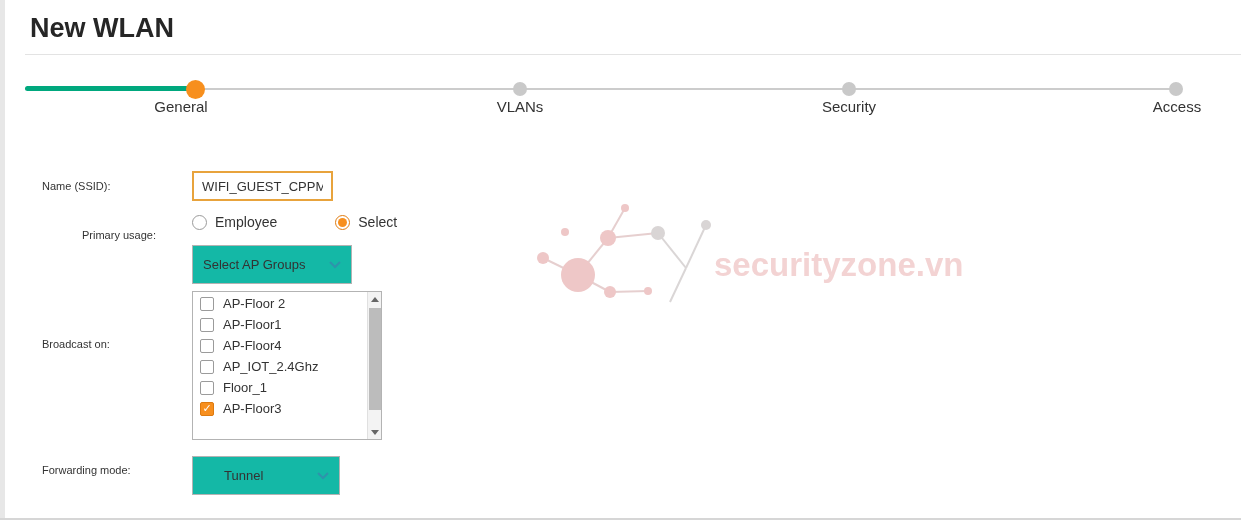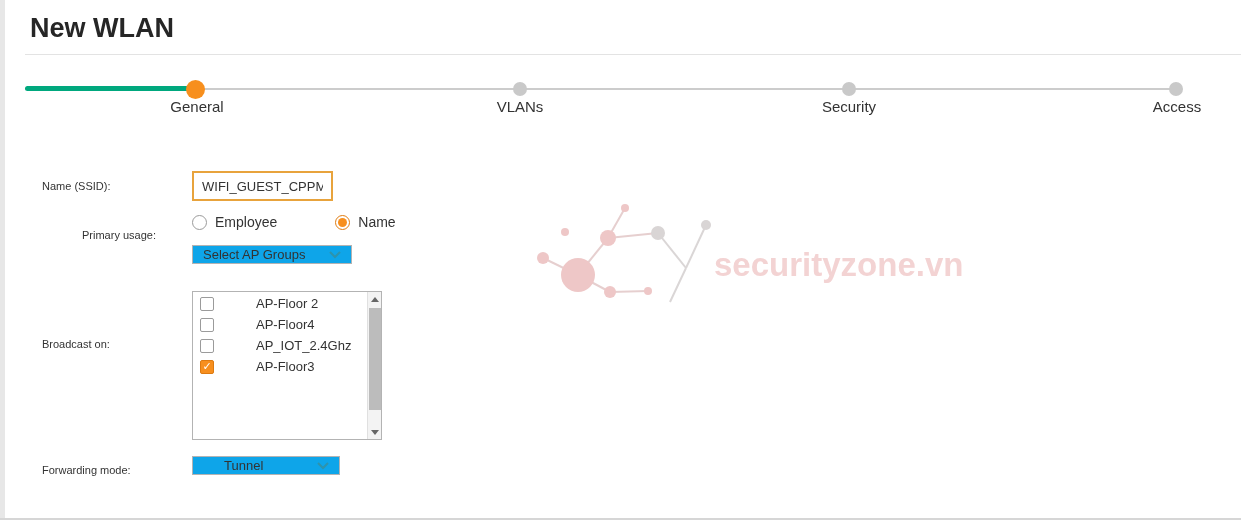--- a/index.html
+++ b/index.html
@@ -25,35 +25,35 @@
 
   .name-input { position:absolute; left:192px; top:171px; width:141px; height:30px; border:2px solid #e8a33c; font-family:"Liberation Sans", sans-serif; font-size:13px; color:#333; padding:0 8px; outline:none; }
 
   .radio-row { position:absolute; left:192px; top:214px; display:flex; align-items:center; }
   .radio-opt { display:flex; align-items:center; cursor:pointer; }
   .radio { width:15px; height:15px; border:1px solid #9b9b9b; border-radius:50%; background:#fff; margin-right:8px; position:relative; }
   .radio.checked { border-color:#e07c12; }
   .radio.checked::after { content:""; position:absolute; left:2px; top:2px; width:9px; height:9px; border-radius:50%; background:#f78f1e; }
   .radio-label { font-size:14px; margin-right:58px; }
 
-  .dropdown { position:absolute; height:19px; border:1px solid #b3b3b3; background:#0ea5e9; display:flex; align-items:center; padding:0 10px; font-size:13px; color:#333; cursor:pointer; }
+  .dropdown { position:absolute; height:39px; border:1px solid #b3b3b3; background:#14b8a6; display:flex; align-items:center; padding:0 10px; font-size:13px; color:#333; cursor:pointer; }
   .dd-apgroups { left:192px; top:245px; width:160px; }
   .dd-forwarding { left:192px; top:456px; width:148px;padding-left:31px; }
   .dropdown .dd-text { flex:1; }
   .chevron-icon { margin-left:8px; display:flex; }
 
   
   .listbox { position:absolute; left:192px; top:291px; width:190px; height:149px; border:1px solid #b3b3b3; background:#fff; }
   .list-items { position:absolute; left:0; top:1px; right:14px; }
   .list-item { height:21px; display:flex; align-items:center; padding-left:7px; cursor:pointer; }
   .checkbox { width:14px; height:14px; border:1px solid #9b9b9b; border-radius:2px; background:#fff; margin-right:9px; display:flex; align-items:center; justify-content:center; flex:none; }
   .checkbox .check { display:none; color:#fff; font-size:11px; line-height:1; }
   .checkbox.checked { background:#f78f1e; border-color:#dd7a10; }
   .checkbox.checked .check { display:block; }
-  .list-item-label { font-size:13px; color:#333; white-space:nowrap;margin-left:33px; }
+  .list-item-label { font-size:13px; color:#333; white-space:nowrap; }
 
   .scrollbar { position:absolute; right:0; top:0; bottom:0; width:14px; background:#f3f3f3; border-left:1px solid #e0e0e0; cursor:pointer; }
   .scroll-btn { position:absolute; left:0; width:14px; height:14px; display:flex; align-items:center; justify-content:center; }
   .scroll-btn.up { top:0; }
   .scroll-btn.down { bottom:0; }
   .tri-up { width:0; height:0; border-left:4px solid transparent; border-right:4px solid transparent; border-bottom:5px solid #666; }
   .tri-down { width:0; height:0; border-left:4px solid transparent; border-right:4px solid transparent; border-top:5px solid #666; }
   .scroll-thumb { position:absolute; left:1px; top:16px; width:12px; height:102px; background:#bcbcbc; }
 
   
@@ -68,21 +68,21 @@
   <div class="bottom-line"></div>
 
   <div class="page-title">New WLAN</div>
   <div class="title-divider"></div>
 
   <div>
     <div class="track-gray"></div>
     <div class="track-green"></div>
 
     <div class="dot gray checked" style="left:186px;"></div>
-    <div class="step-label" style="left:152px;">General</div>
+    <div class="step-label" style="left:136px;">General</div>
 
     <div class="dot gray" style="left:513px;"></div>
     <div class="step-label" style="left:475px;">VLANs</div>
 
     <div class="dot gray" style="left:842px;"></div>
     <div class="step-label" style="left:804px;">Security</div>
 
     <div class="dot gray" style="left:1169px;"></div>
     <div class="step-label" style="left:1132px;">Access</div>
   </div>
@@ -121,21 +121,21 @@
   <input class="name-input" type="text" value="WIFI_GUEST_CPPM" style="">
 
   <div class="field-label" style="top:229px;margin-left:40px;">Primary usage:</div>
   <div class="radio-row">
     <div class="radio-opt">
       <span class="radio"></span>
       <span class="radio-label">Employee</span>
     </div>
     <div class="radio-opt">
       <span class="radio checked"></span>
-      <span class="radio-label">Name</span>
+      <span class="radio-label">Select</span>
     </div>
   </div>
 
   <div class="dropdown dd-apgroups">
     <span class="dd-text">Select AP Groups</span>
     <span class="chevron-icon">
       <svg width="12" height="8" viewBox="0 0 12 8">
           <polyline points="1,1 6,6 11,1" stroke="#2f93ab" stroke-width="2" fill="none"></polyline>
         </svg>
     </span>
@@ -144,25 +144,33 @@
   <div class="field-label" style="top:338px;">Broadcast on:</div>
 
   <div class="listbox">
     <div class="list-items">
       <div class="list-item">
         <span class="checkbox"></span>
         <span class="list-item-label">AP-Floor 2</span>
       </div>
       <div class="list-item">
         <span class="checkbox"></span>
+        <span class="list-item-label">AP-Floor1</span>
+      </div>
+      <div class="list-item">
+        <span class="checkbox"></span>
         <span class="list-item-label">AP-Floor4</span>
       </div>
       <div class="list-item">
         <span class="checkbox"></span>
         <span class="list-item-label">AP_IOT_2.4Ghz</span>
+      </div>
+      <div class="list-item">
+        <span class="checkbox"></span>
+        <span class="list-item-label">Floor_1</span>
       </div>
       <div class="list-item">
         <span class="checkbox checked">
             <span class="check">✓</span>
           </span>
         <span class="list-item-label">AP-Floor3</span>
       </div>
     </div>
     <div class="scrollbar">
       <div class="scroll-btn up">

